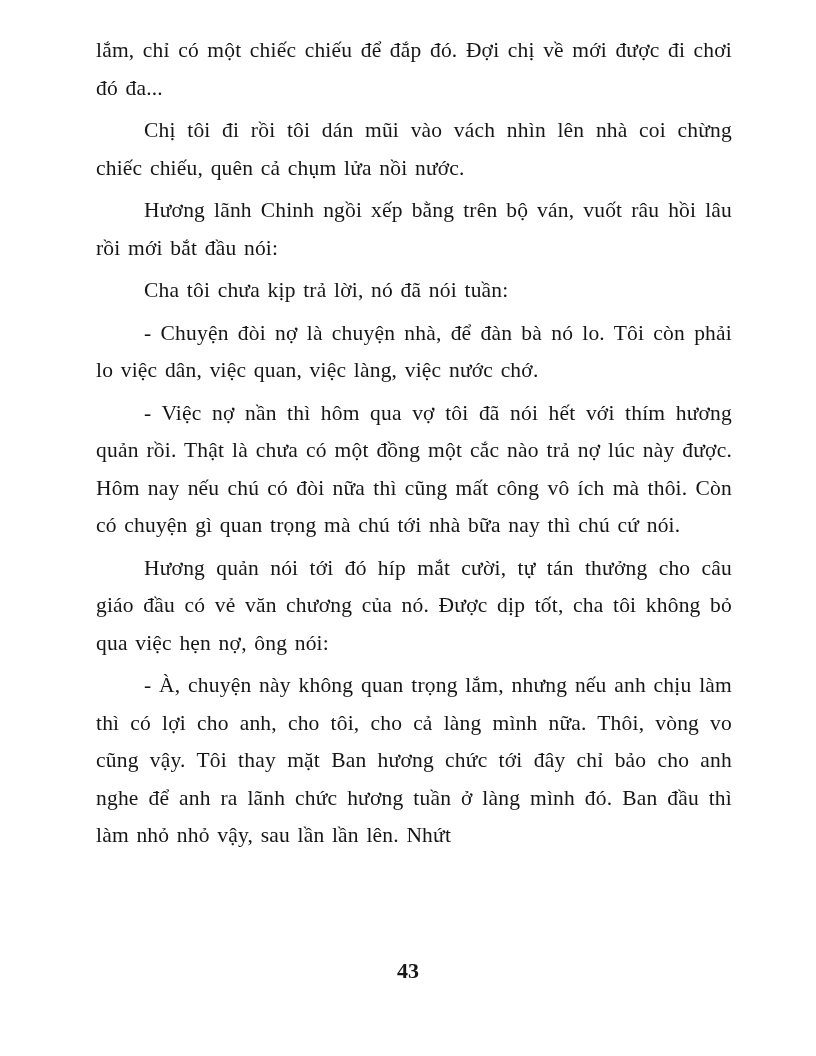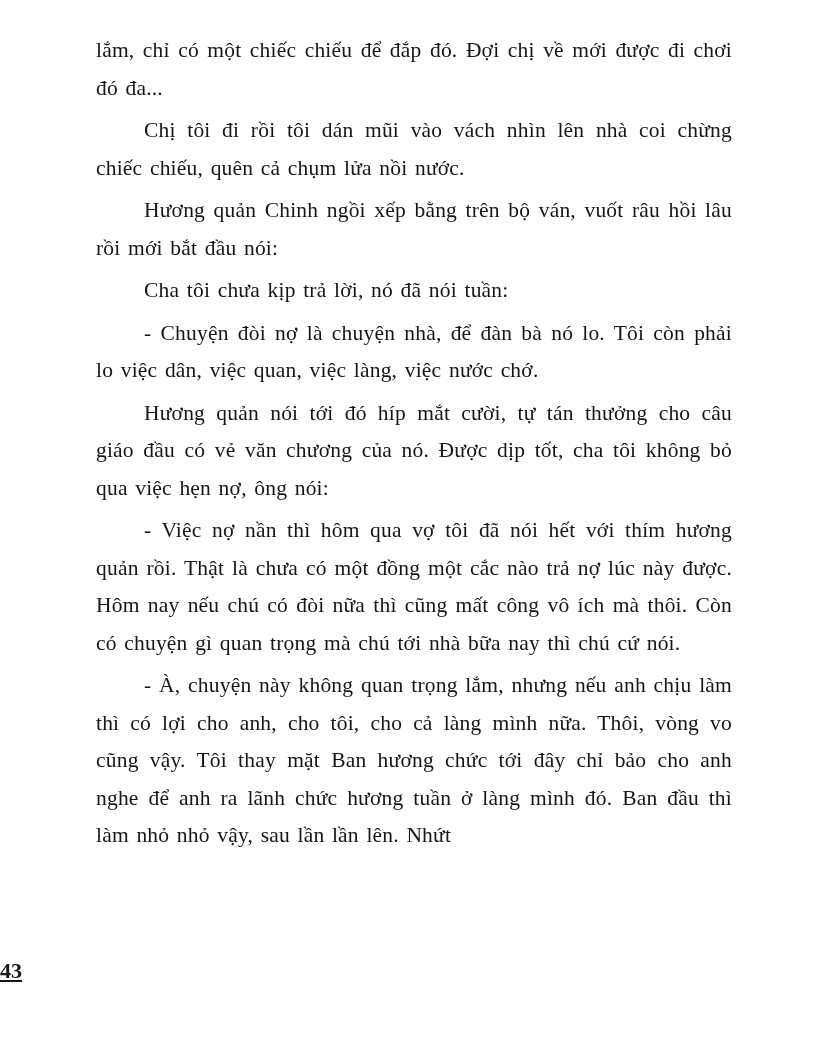--- a/index.html
+++ b/index.html
@@ -33,34 +33,34 @@
     letter-spacing: 0.2px;
   }
   .text-block p.no-indent {
     text-indent: 0;
   }
   .page-number {
     position: absolute;
     top: 958px;
     left: 0;
     width: 100%;
+    text-align: center;
     font-size: 22px;
     font-weight: bold;
     color: #161616;
-    text-decoration: underline;
   }
 </style>
 </head>
 <body>
 
 <div class="book-page">
   <div class="text-block">
     <p class="no-indent">lắm, chỉ có một chiếc chiếu để đắp đó. Đợi chị về mới được đi chơi đó đa...</p>
     <p>Chị tôi đi rồi tôi dán mũi vào vách nhìn lên nhà coi chừng chiếc chiếu, quên cả chụm lửa nồi nước.</p>
-    <p>Hương quản Chinh ngồi xếp bằng trên bộ ván, vuốt râu hồi lâu rồi mới bắt đầu nói:</p>
+    <p>Hương lãnh Chinh ngồi xếp bằng trên bộ ván, vuốt râu hồi lâu rồi mới bắt đầu nói:</p>
     <p>Cha tôi chưa kịp trả lời, nó đã nói tuần:</p>
     <p>- Chuyện đòi nợ là chuyện nhà, để đàn bà nó lo. Tôi còn phải lo việc dân, việc quan, việc làng, việc nước chớ.</p>
+    <p>- Việc nợ nần thì hôm qua vợ tôi đã nói hết với thím hương quản rồi. Thật là chưa có một đồng một cắc nào trả nợ lúc này được. Hôm nay nếu chú có đòi nữa thì cũng mất công vô ích mà thôi. Còn có chuyện gì quan trọng mà chú tới nhà bữa nay thì chú cứ nói.</p>
     <p>Hương quản nói tới đó híp mắt cười, tự tán thưởng cho câu giáo đầu có vẻ văn chương của nó. Được dịp tốt, cha tôi không bỏ qua việc hẹn nợ, ông nói:</p>
-    <p>- Việc nợ nần thì hôm qua vợ tôi đã nói hết với thím hương quản rồi. Thật là chưa có một đồng một cắc nào trả nợ lúc này được. Hôm nay nếu chú có đòi nữa thì cũng mất công vô ích mà thôi. Còn có chuyện gì quan trọng mà chú tới nhà bữa nay thì chú cứ nói.</p>
     <p>- À, chuyện này không quan trọng lắm, nhưng nếu anh chịu làm thì có lợi cho anh, cho tôi, cho cả làng mình nữa. Thôi, vòng vo cũng vậy. Tôi thay mặt Ban hương chức tới đây chỉ bảo cho anh nghe để anh ra lãnh chức hương tuần ở làng mình đó. Ban đầu thì làm nhỏ nhỏ vậy, sau lần lần lên. Nhứt</p>
   </div>
   <div class="page-number">43</div>
 </div>
 
 </body></html>

